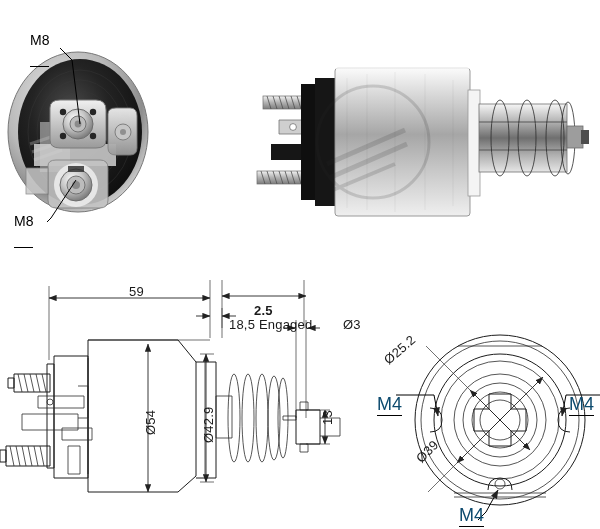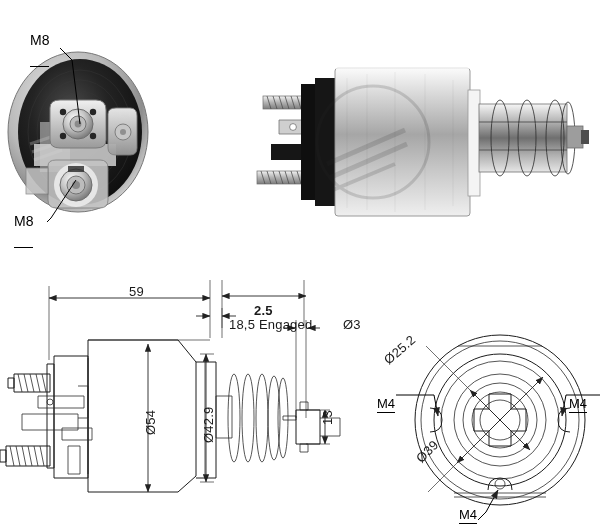--- a/index.html
+++ b/index.html
@@ -2,21 +2,21 @@
 <html><head>
 <meta charset="utf-8">
 <style>
   html,body{margin:0;padding:0;background:#fff;}
   body{width:600px;height:529px;position:relative;overflow:hidden;
        font-family:"Liberation Sans","DejaVu Sans",sans-serif;color:#111;}
   .sheet{position:absolute;inset:0;background:#ffffff;}
   .abs{position:absolute;}
   .dimtext{font-size:13px;letter-spacing:.2px;color:#1a1a1a;white-space:nowrap;}
   .lbl-m8{font-size:14px;color:#000;white-space:nowrap;border-bottom:1.4px solid #000;padding-bottom:18px;}
-  .lbl-m4{font-size:13px;color:#000000;white-space:nowrap;border-bottom:1.2px solid #000;padding-bottom:1px;}
+  .lbl-m4{font-size:18px;color:#0c4a6e;white-space:nowrap;border-bottom:1.2px solid #000;padding-bottom:1px;}
   .rot{transform:rotate(-90deg);transform-origin:left top;}
   svg{display:block;overflow:visible;}
   .ln{stroke:#1c1c1c;stroke-width:1;fill:none;}
   .ln-thin{stroke:#2b2b2b;stroke-width:.8;fill:none;}
   .ln-dim{stroke:#222;stroke-width:.9;fill:none;}
   .ln-ext{stroke:#333;stroke-width:.7;fill:none;}
   .ln-lead{stroke:#000;stroke-width:1;fill:none;}
   .photo{position:absolute;}
 </style>
 </head>

